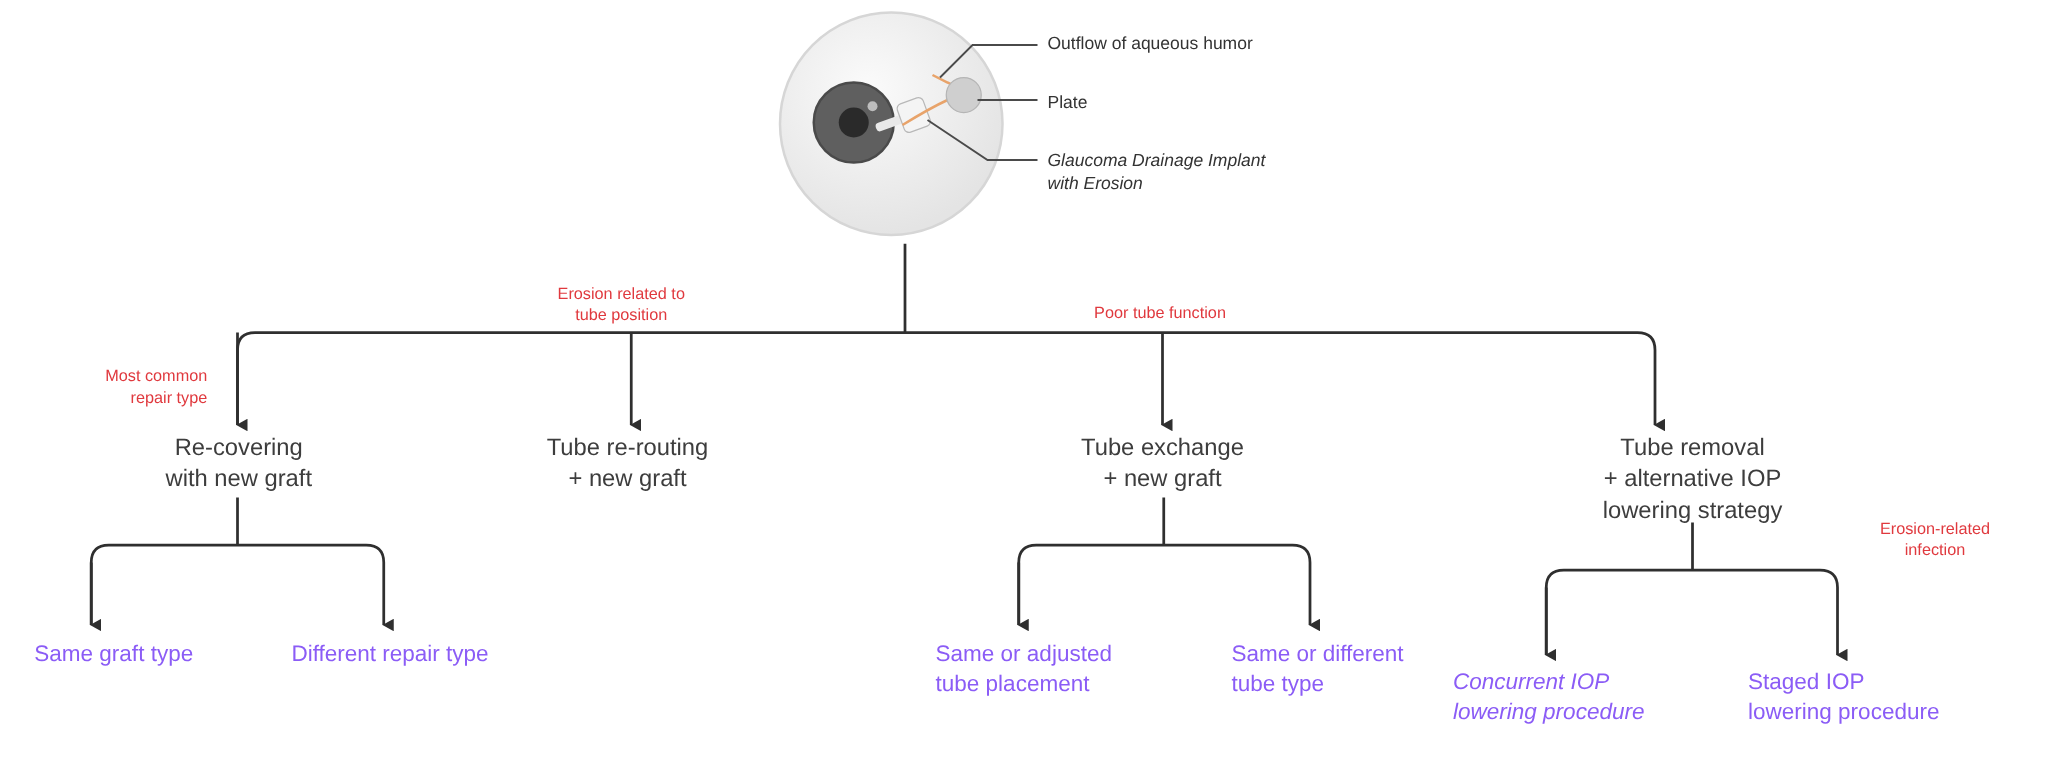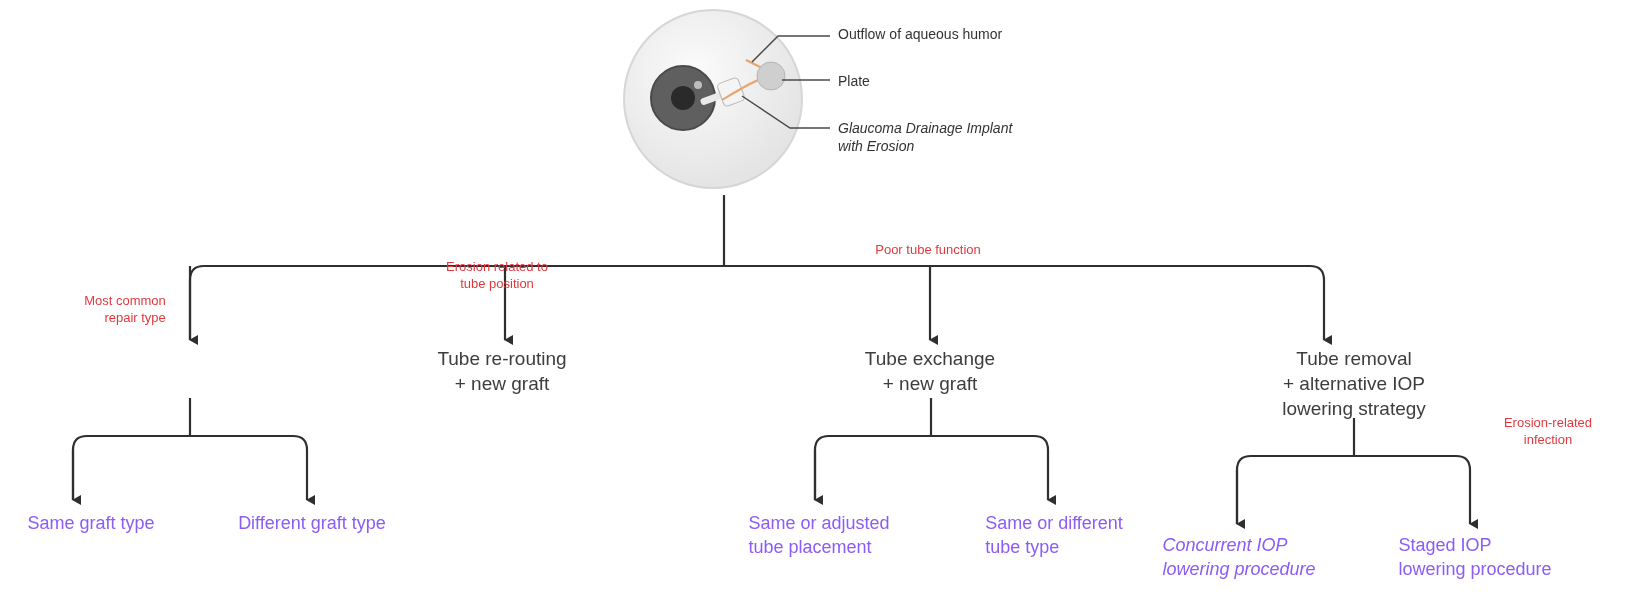--- a/index.html
+++ b/index.html
@@ -60,38 +60,40 @@
       <path d="M1237,524 L1237,470 Q1237,456 1251,456 L1456,456 Q1470,456 1470,470 L1470,524" marker-end="url(#arrow)"></path>
       <path d="M1237,470 L1237,524" marker-end="url(#arrow)"></path>
     </g>
   </svg>
 
   <div class="callout" style="left:838px;top:25px;">Outflow of aqueous humor</div>
   <div class="callout" style="left:838px;top:72px;">Plate</div>
   <div class="callout" style="left:838px;top:119px;font-style:italic;">Glaucoma Drainage Implant
 with Erosion</div>
 
-  <div class="note" style="left:497px;top:226px;margin-top:32px;">Erosion related to
+  <div class="note" style="left:497px;top:226px;">Erosion related to
 tube position</div>
   <div class="note" style="left:928px;top:241px;">Poor tube function</div>
   <div class="note" style="left:125px;top:292px;text-align:right;">Most common
 repair type</div>
   <div class="note" style="left:1548px;top:414px;">Erosion-related
 infection</div>
 
+  <div class="node" style="left:191px;top:346px;">Re-covering
+with new graft</div>
   <div class="node" style="left:502px;top:346px;">Tube re-routing
 + new graft</div>
   <div class="node" style="left:930px;top:346px;">Tube exchange
 + new graft</div>
   <div class="node" style="left:1354px;top:346px;">Tube removal
 + alternative IOP
 lowering strategy</div>
 
   <div class="leaf" style="left:91px;top:511px;">Same graft type</div>
-  <div class="leaf" style="left:312px;top:511px;">Different graft type</div>
+  <div class="leaf" style="left:312px;top:511px;">Different repair type</div>
   <div class="leaf" style="left:1054px;top:511px;">Same or different
 tube type</div>
   <div class="leaf" style="left:819px;top:511px;">Same or adjusted
 tube placement</div>
   <div class="leaf" style="left:1239px;top:533px;font-style:italic;">Concurrent IOP
 lowering procedure</div>
   <div class="leaf" style="left:1475px;top:533px;">Staged IOP
 lowering procedure</div>
 </div>
 

